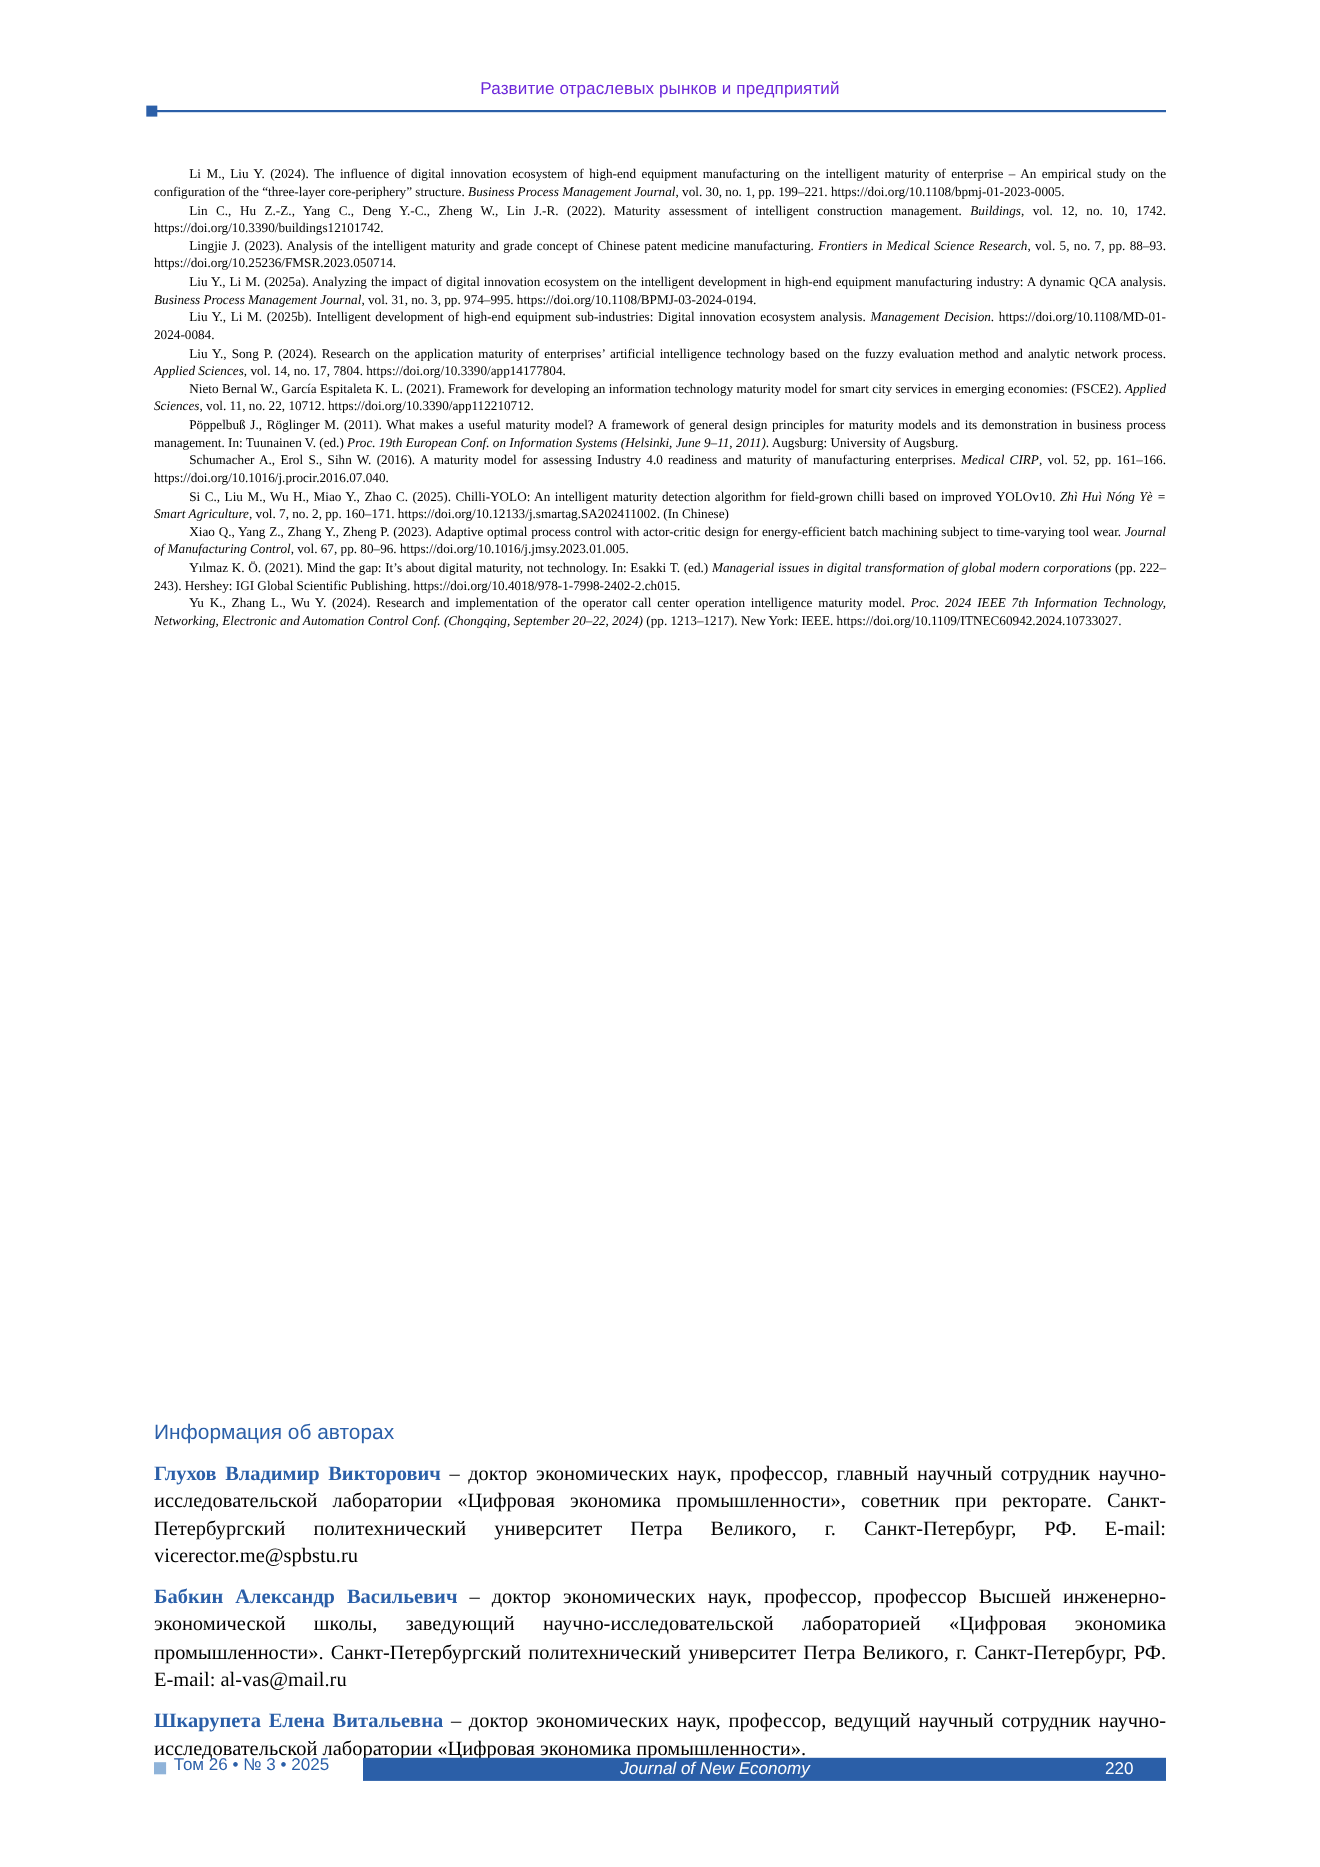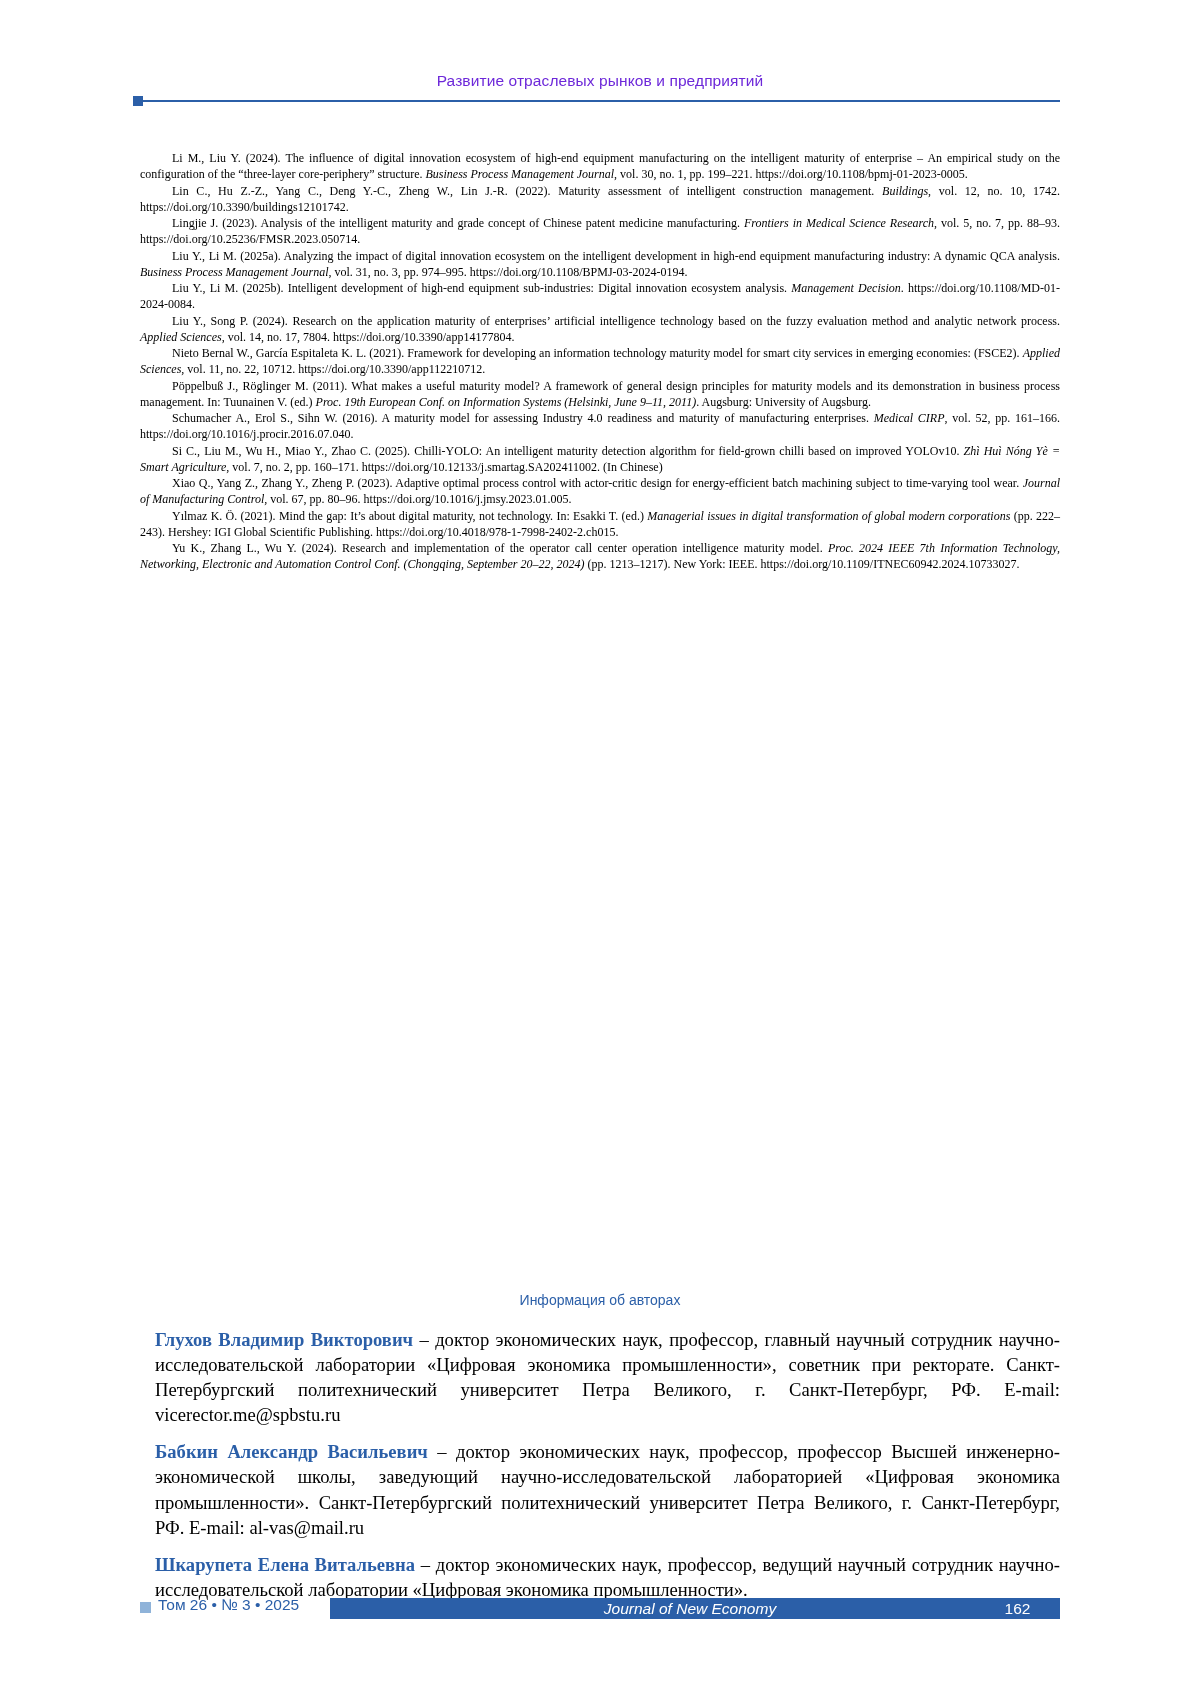--- a/index.html
+++ b/index.html
@@ -71,36 +71,35 @@
   .refs i, .refs em {
     font-style: italic;
   }
 
   
   .authors-title {
     position: absolute;
     left: 140px;
     top: 1292px;
     width: 920px;
-    text-align: center;
-    font-family: "Liberation Sans", sans-serif;
-    font-size: 14px;
+    font-family: "Liberation Sans", sans-serif;
+    font-size: 19px;
     color: #2b5fa8;
   }
   .authors {
     position: absolute;
     left: 140px;
     top: 1327px;
     width: 920px;
     font-size: 18.6px;
     line-height: 1.35;
     text-align: justify;
   }
   .authors p {
-    margin: 0 0 12px 15px;
+    margin: 0 0 12px 0;
     text-indent: 0;
   }
   .aname {
     color: #2b5fa8;
     font-weight: bold;
   }
 
   
   .footer {
     position: absolute;
@@ -138,21 +137,20 @@
     left: 330px;
     top: 2px;
     width: 640px;
     height: 21px;
     line-height: 21px;
     text-align: center;
     font-family: "Liberation Sans", sans-serif;
     font-style: italic;
     font-size: 15.5px;
     color: #ffffff;
-    padding-left: 40px;
   }
   .footer-page {
     position: absolute;
     left: 975px;
     top: 2px;
     width: 85px;
     height: 21px;
     line-height: 21px;
     text-align: center;
     font-family: "Liberation Sans", sans-serif;
@@ -191,16 +189,16 @@
     <p><span class="aname">Глухов Владимир Викторович</span><span> – доктор экономических наук, профессор, главный научный сотрудник научно-исследовательской лаборатории «Цифровая экономика промышленности», советник при ректорате. Санкт-Петербургский политехнический университет Петра Великого, г. Санкт-Петербург, РФ. E-mail: vicerector.me@spbstu.ru</span></p>
     <p><span class="aname">Бабкин Александр Васильевич</span><span> – доктор экономических наук, профессор, профессор Высшей инженерно-экономической школы, заведующий научно-исследовательской лабораторией «Цифровая экономика промышленности». Санкт-Петербургский политехнический университет Петра Великого, г. Санкт-Петербург, РФ. E-mail: al-vas@mail.ru</span></p>
     <p><span class="aname">Шкарупета Елена Витальевна</span><span> – доктор экономических наук, профессор, ведущий научный сотрудник научно-исследовательской лаборатории «Цифровая экономика промышленности».</span></p>
   </div>
 
   <div class="footer">
     <div class="footer-sq"></div>
     <div class="footer-left">Том 26 • № 3 • 2025</div>
     <div class="footer-bar"></div>
     <div class="footer-journal">Journal of New Economy</div>
-    <div class="footer-page">162</div>
+    <div class="footer-page">220</div>
   </div>
 
 </div>
 
 </body></html>

